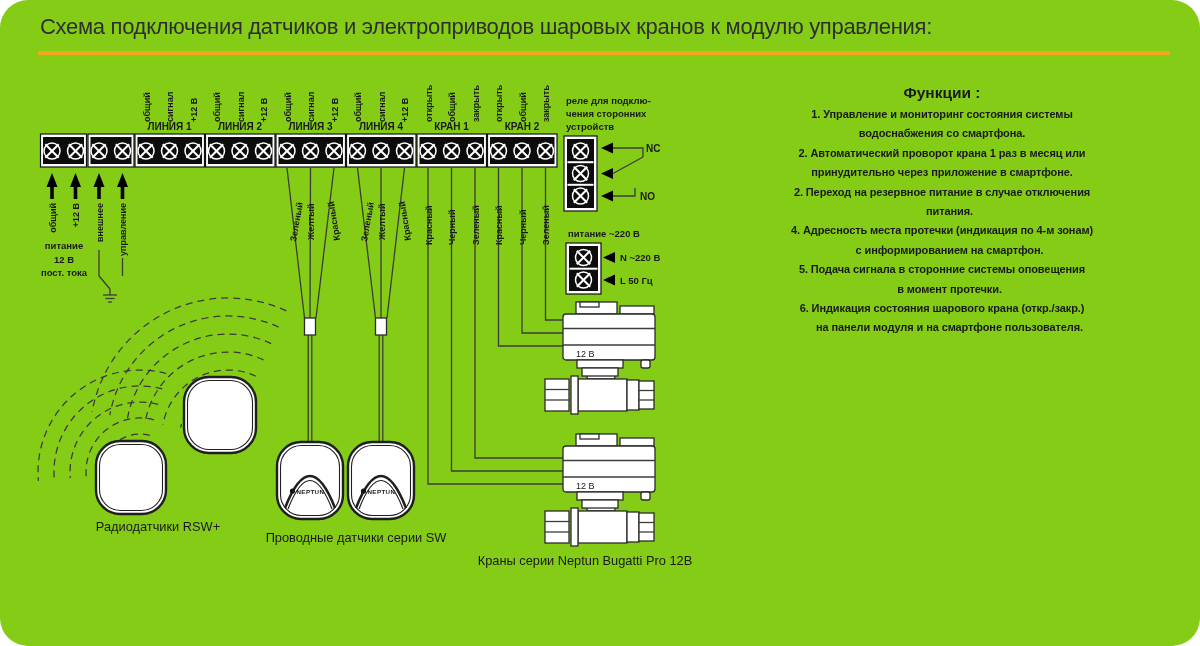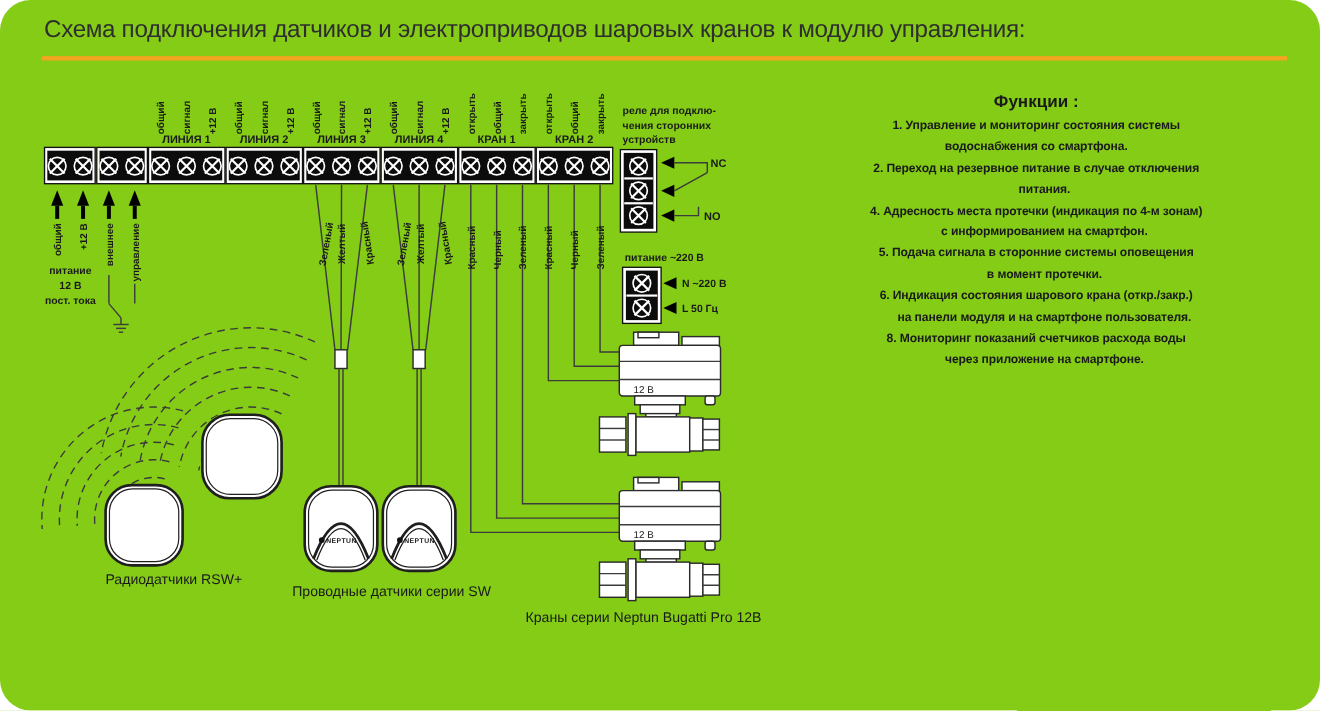--- a/index.html
+++ b/index.html
@@ -313,25 +313,25 @@
       <circle cx="363.5" cy="491" r="2.6" fill="#111"></circle>
       <text class="brand" x="367.5" y="493.5">NEPTUN</text>
     </g>
     <text class="cap" x="356" y="542">Проводные датчики серии SW</text>
   </svg>
 
   <div class="functions">
     <div class="fn-title">Функции :</div>
     <div class="fn-item">1. Управление и мониторинг состояния системы
 водоснабжения со смартфона.</div>
+    <div class="fn-item">2. Автоматический проворот крана 1 раз в месяц или
+принудительно через приложение в смартфоне.</div>
     <div class="fn-item hang">2. Переход на резервное питание в случае отключения
 питания.</div>
     <div class="fn-item hang">4. Адресность места протечки (индикация по 4-м зонам)
 с информированием на смартфон.</div>
     <div class="fn-item hang">5. Подача сигнала в сторонние системы оповещения
 в момент протечки.</div>
     <div class="fn-item hang">6. Индикация состояния шарового крана (откр./закр.)
 на панели модуля и на смартфоне пользователя.</div>
-    <div class="fn-item hang">8. Мониторинг показаний счетчиков расхода воды
-через приложение на смартфоне.</div>
   </div>
 
 </div>
 
 </body></html>

